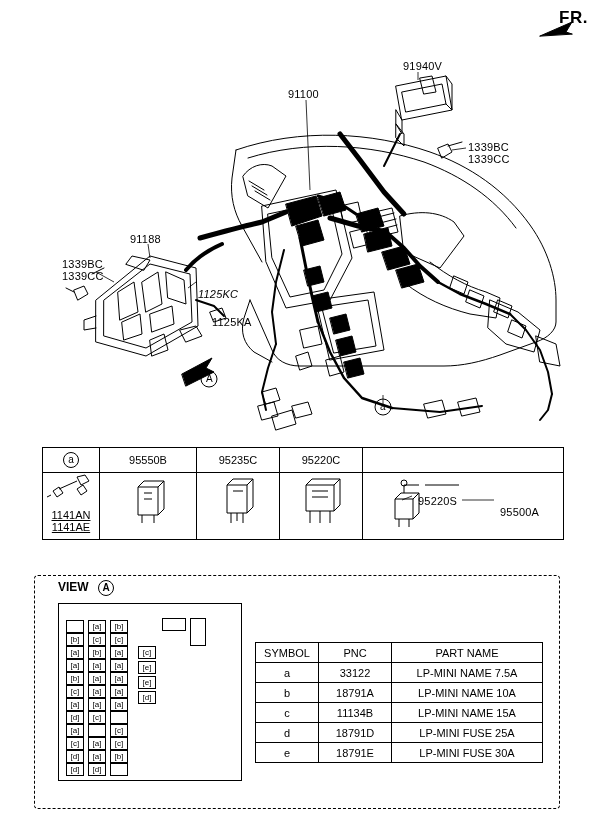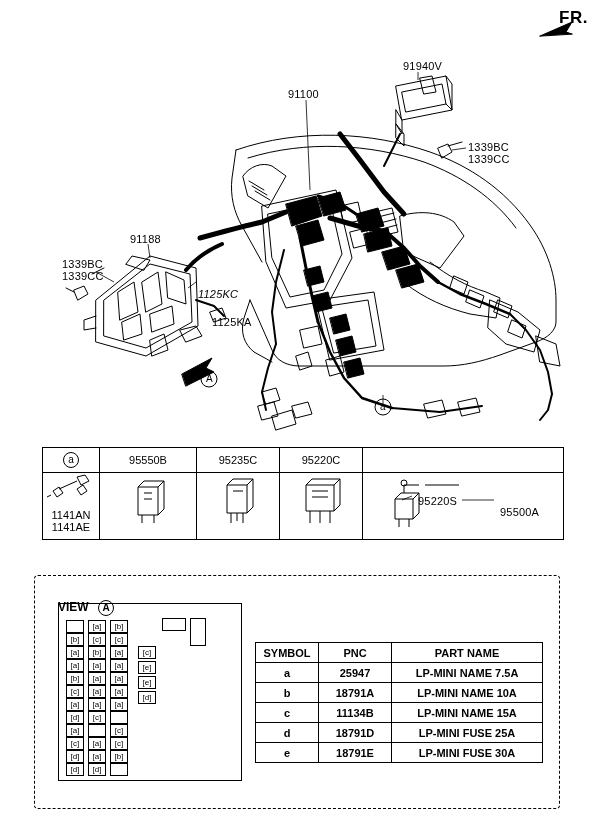--- a/index.html
+++ b/index.html
@@ -13,41 +13,41 @@
   }
   .root{position:absolute;inset:0;padding-left:44px;}
   svg.art{position:absolute;left:0;top:0;width:600px;height:820px;}
   .lbl{position:absolute;font-size:11px;line-height:12px;white-space:pre;letter-spacing:.2px;}
   .fr{position:absolute;right:12px;top:8px;font-size:17px;font-weight:bold;letter-spacing:.5px;}
   
   .tbl{position:absolute;border-collapse:collapse;}
   .tbl td,.tbl th{border:1px solid #000;font-size:11px;text-align:center;font-weight:normal;padding:0;}
   
   #symbol-table{left:255px;top:642px;width:288px;}
-  #symbol-table td,#symbol-table th{height:19px;font-weight:bold;}
+  #symbol-table td,#symbol-table th{height:19px;}
   #symbol-table .c1{width:62px;}
   #symbol-table .c2{width:72px;}
   #symbol-table .c3{width:150px;}
   
   #parts-table{left:42px;top:447px;width:516px;}
   #parts-table td{vertical-align:middle;}
   .pt-head td{height:24px;font-size:11px;}
   .pt-body td{height:64px;}
   .colA{width:56px;}
   .colB{width:96px;}
   .colC{width:82px;}
   .colD{width:82px;}
   .colE{width:200px;}
   .circ{display:inline-block;width:14px;height:14px;border:1px solid #000;border-radius:50%;
         font-size:10px;line-height:14px;text-align:center;}
   .cellnum{font-size:11px;line-height:12px;text-align:center;}
   
   #view-box{position:absolute;left:34px;top:575px;width:524px;height:232px;
             border:1px dashed #000;border-radius:4px;}
-  #view-label{position:absolute;left:58px;top:580px;font-size:12px;font-weight:bold;margin-top:20px;}
+  #view-label{position:absolute;left:58px;top:580px;font-size:12px;font-weight:bold;}
   #panel-frame{position:absolute;left:58px;top:603px;width:182px;height:176px;border:1px solid #000;}
   .fuse{position:absolute;width:16px;height:11px;border:1px solid #000;font-size:8px;
         line-height:11px;text-align:center;background:#fff;}
   .blank{position:absolute;border:1px solid #000;background:#fff;}
   .partcell{position:relative;height:100%;}
 </style>
 </head>
 <body>
 
 <div class="root">
@@ -214,21 +214,21 @@
         <div class="partcell">
           <svg viewBox="0 0 56 64" width="56" height="64">
             <g fill="none" stroke="#000" stroke-width="1">
               <path d="M10 18 L16 14 L20 20 L14 24 Z"></path>
               <path d="M16 16 L34 8"></path>
               <path d="M34 4 L42 2 L46 8 L38 12 Z"></path>
               <path d="M40 12 L44 18 L38 22 L34 16 Z"></path>
               <path d="M8 22 L4 24"></path>
             </g>
           </svg>
-          <div class="cellnum" style="position:absolute;left:0;right:0;bottom:6px;">
+          <div class="cellnum" style="position:absolute;left:0;right:0;bottom:6px;text-decoration:underline;">
             <span>1141AN</span><br>
             <span>1141AE</span>
           </div>
         </div>
       </td>
 
       <td>
         <svg viewBox="0 0 96 64" width="96" height="64">
           <g fill="none" stroke="#000" stroke-width="1">
             <path d="M38 14 L58 14 L58 42 L38 42 Z"></path>
@@ -343,21 +343,21 @@
     <thead>
       <tr>
         <th class="c1">SYMBOL</th>
         <th class="c2">PNC</th>
         <th class="c3">PART NAME</th>
       </tr>
     </thead>
     <tbody id="symbol-body">
         <tr>
           <td class="c1">a</td>
-          <td class="c2">25947</td>
+          <td class="c2">33122</td>
           <td class="c3">LP-MINI NAME 7.5A</td>
         </tr>
         <tr>
           <td class="c1">b</td>
           <td class="c2">18791A</td>
           <td class="c3">LP-MINI NAME 10A</td>
         </tr>
         <tr>
           <td class="c1">c</td>
           <td class="c2">11134B</td>

